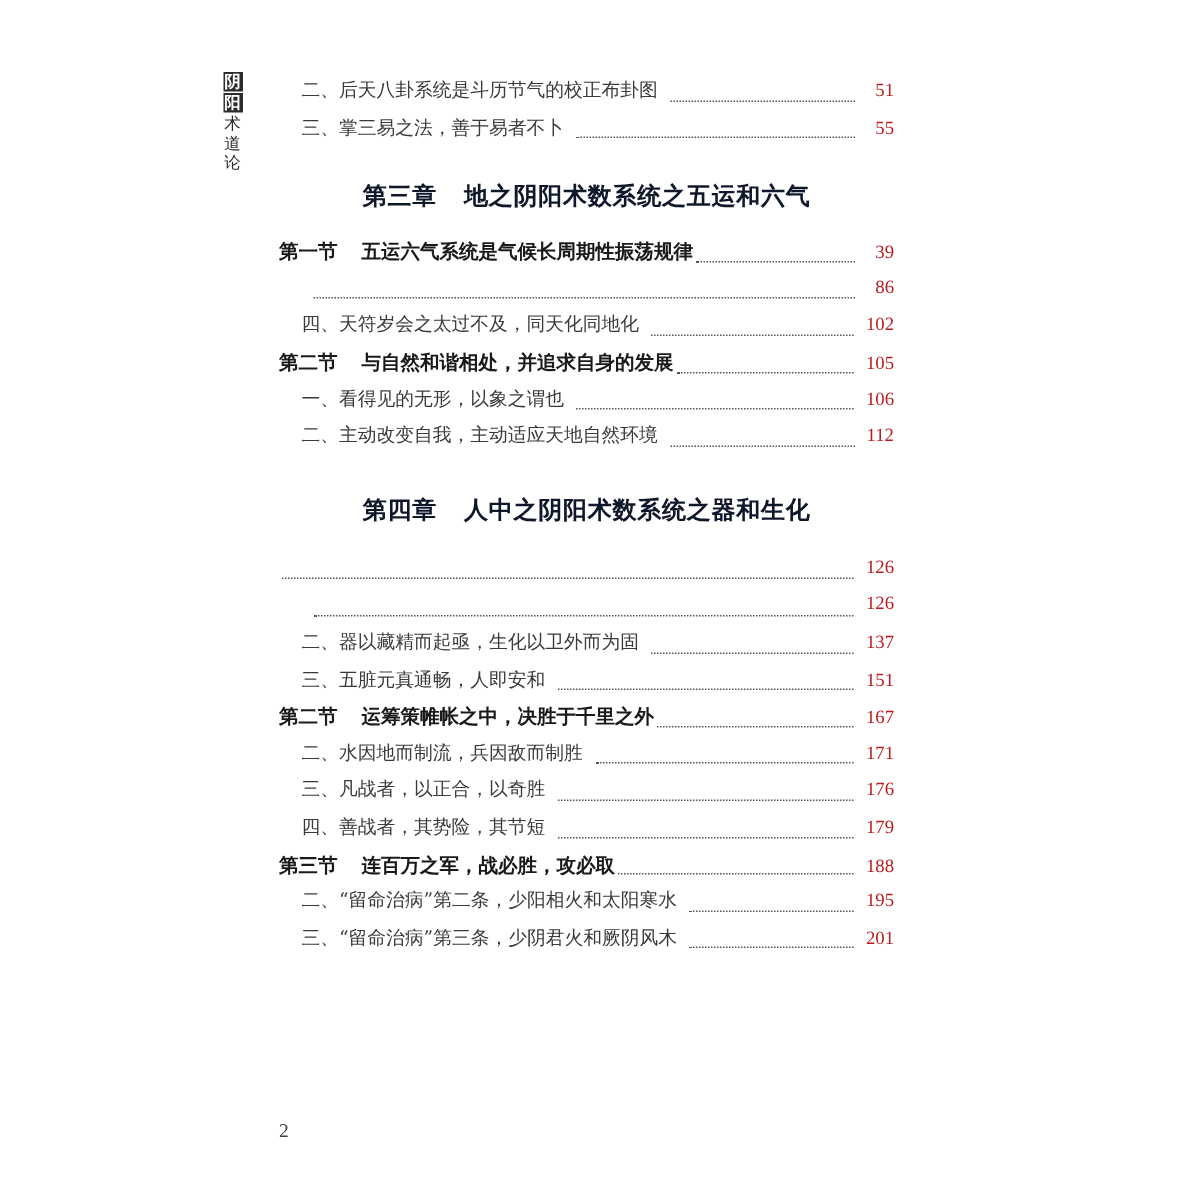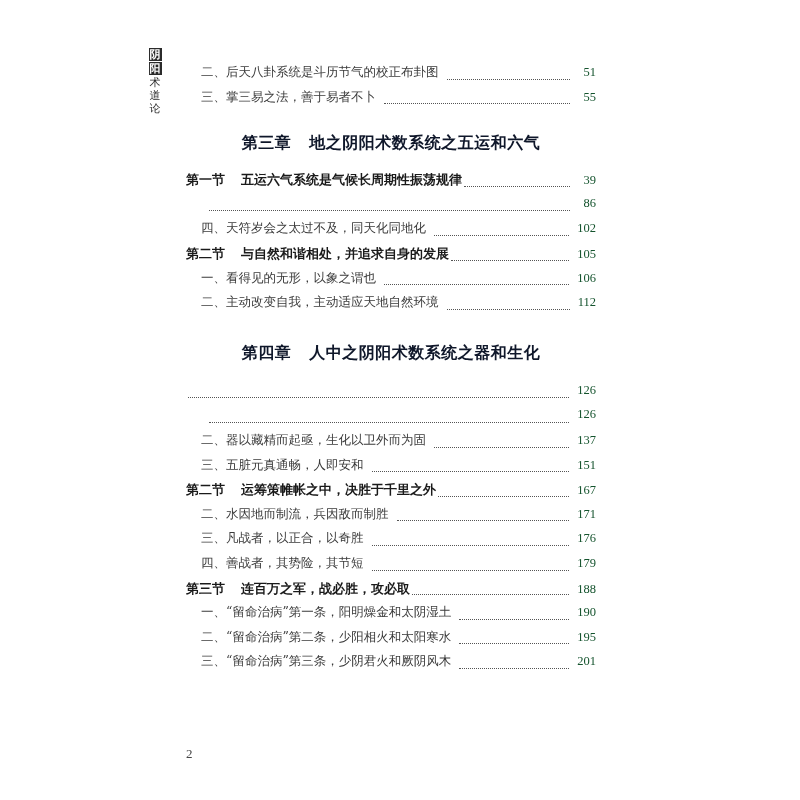--- a/index.html
+++ b/index.html
@@ -40,21 +40,21 @@
       display: block;
       width: 13px;
       font-size: 11px;
       line-height: 13px;
       text-align: center;
       color: #2b2b2b;
     }
     .toc {
       position: absolute;
       left: 186px;
-      top: 64px;
+      top: 52px;
       width: 410px;
     }
     .row {
       display: flex;
       align-items: baseline;
       height: 24.6px;
       font-size: 12.5px;
       white-space: nowrap;
       overflow: hidden;
     }
@@ -84,21 +84,21 @@
       top: -6px;
     }
     .row.section .leader {
       margin-left: 2px;
     }
     .row .page {
       flex: 0 0 auto;
       font-family: "Liberation Serif", "DejaVu Serif", serif;
       font-weight: normal;
       font-size: 12.5px;
-      color: #14532d;
+      color: #b91c1c;
       min-width: 18px;
       text-align: right;
     }
     .chapter {
       height: 48px;
       line-height: 48px;
       text-align: center;
       font-weight: bold;
       font-size: 16px;
       color: #0f172a;
@@ -107,20 +107,21 @@
     .chapter .ch-no {
       margin-right: 18px;
     }
     .chapter.ch3 {
       margin-top: 6px;
       margin-bottom: 4px;
     }
     .chapter.ch4 {
       margin-top: 10px;
       margin-bottom: 6px;
+      font-family: Liberation Mono, monospace;
     }
     .folio {
       position: absolute;
       left: 186px;
       top: 746px;
       font-size: 13px;
       font-family: "Liberation Serif", serif;
       color: #444;
     }
   </style>
@@ -226,25 +227,20 @@
     <span class="leader"></span>
     <span class="page">179</span>
   </div>
 
   <div class="row section">
     <span class="label"><span class="sec-no">第三节</span><span>连百万之军，战必胜，攻必取</span></span>
     <span class="leader"></span>
     <span class="page">188</span>
   </div>
   <div class="row item">
-    <span class="label">一、“留命治病”第一条，阳明燥金和太阴湿土</span>
-    <span class="leader"></span>
-    <span class="page">190</span>
-  </div>
-  <div class="row item">
     <span class="label">二、“留命治病”第二条，少阳相火和太阳寒水</span>
     <span class="leader"></span>
     <span class="page">195</span>
   </div>
   <div class="row item">
     <span class="label">三、“留命治病”第三条，少阴君火和厥阴风木</span>
     <span class="leader"></span>
     <span class="page">201</span>
   </div>
 

